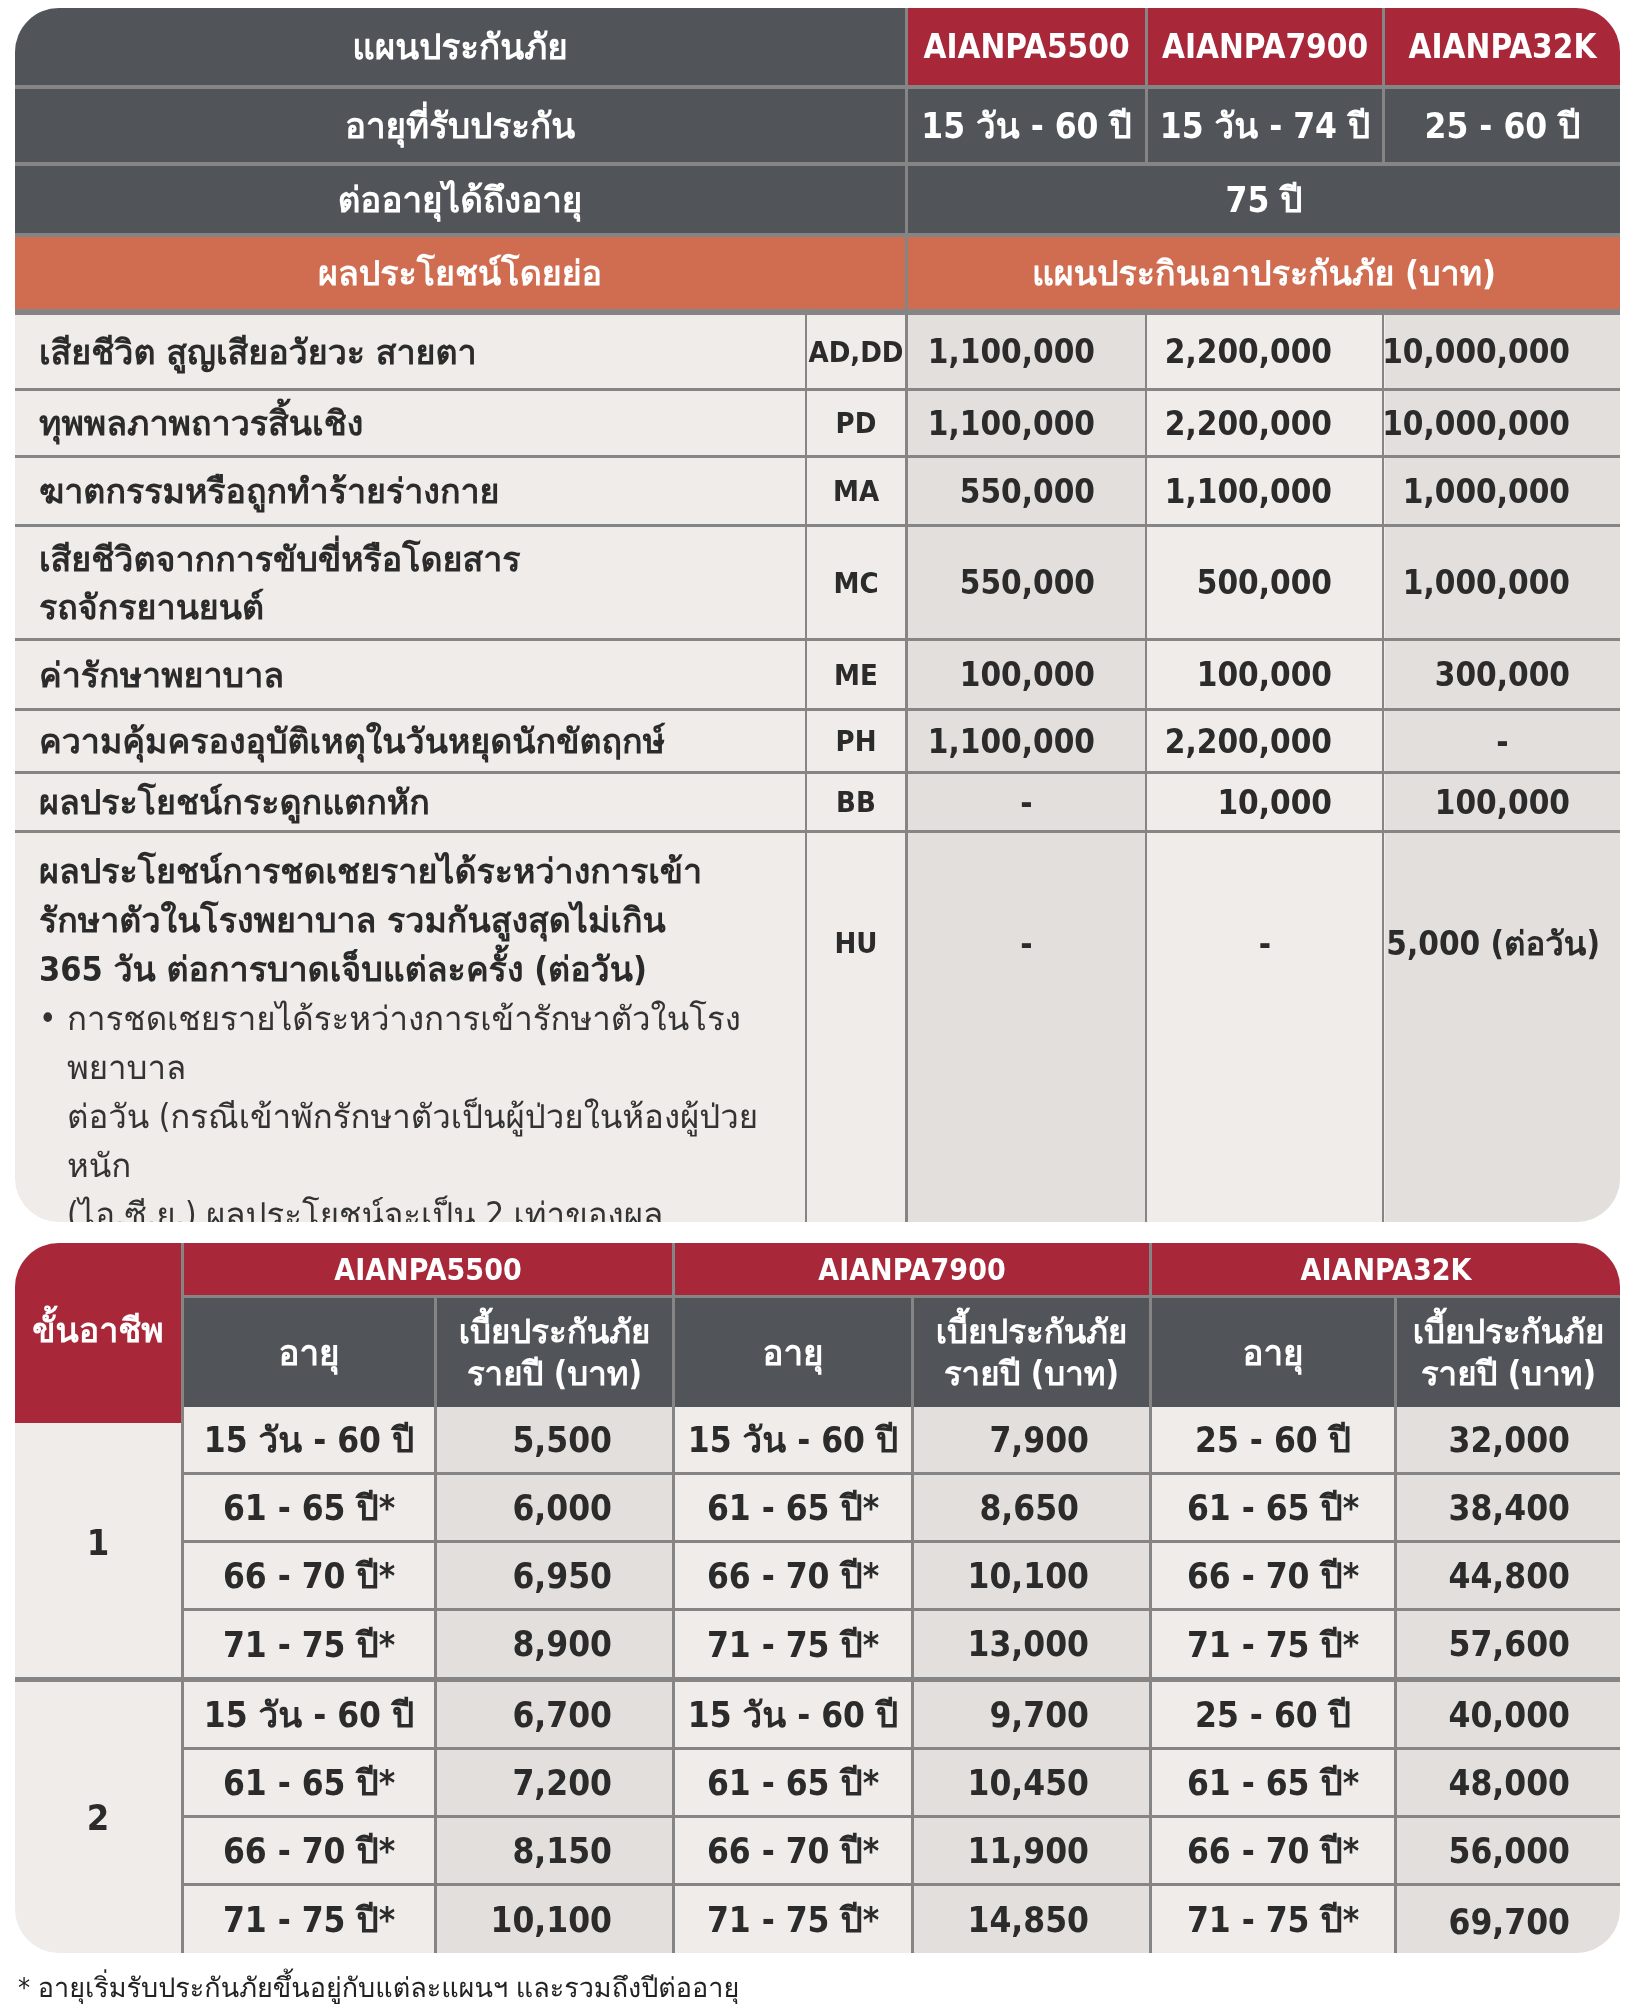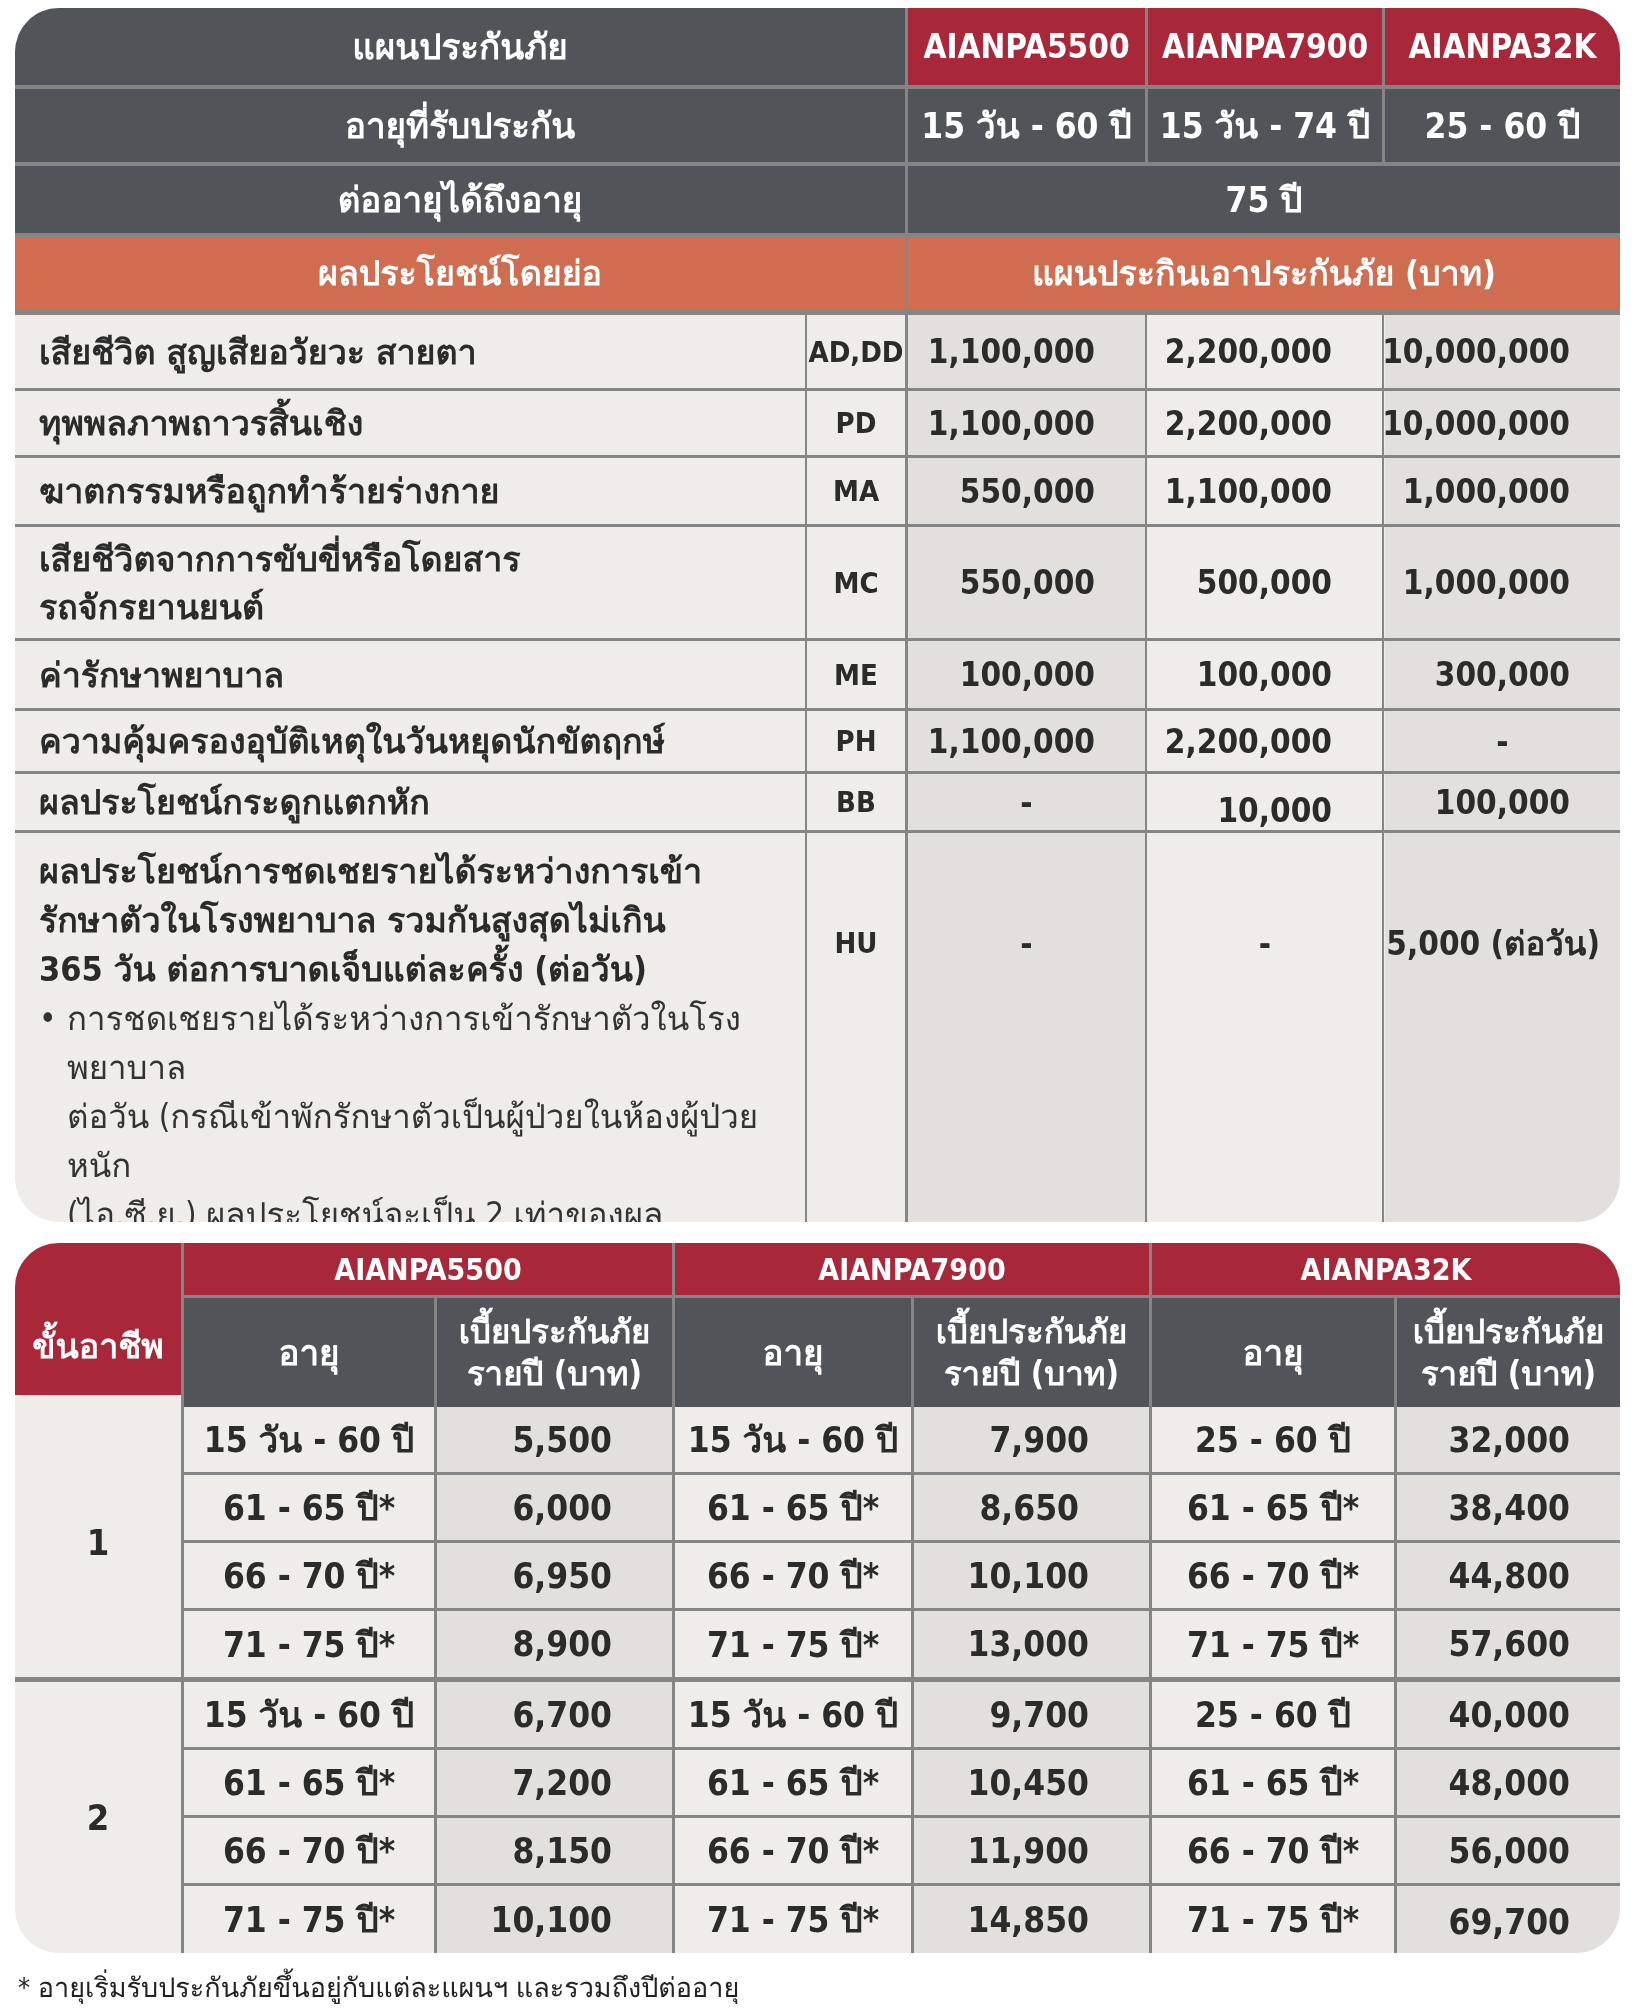--- a/index.html
+++ b/index.html
@@ -199,21 +199,21 @@
 
   <div class="cell lbl" style="left:0;top:766px;width:790px;height:56px;">
       <span>ผลประโยชน์กระดูกแตกหัก</span>
     </div>
   <div class="cell code" style="left:792px;top:766px;width:98px;height:56px;">
       <span>BB</span>
     </div>
   <div class="cell val center" style="left:893px;top:766px;width:237px;height:56px;">
       <span>-</span>
     </div>
-  <div class="cell val" style="left:1133px;top:766px;width:234px;height:56px;align-items:flex-end;">
+  <div class="cell val" style="left:1133px;top:766px;width:234px;height:56px;">
       <span>10,000</span>
     </div>
   <div class="cell val" style="left:1370px;top:766px;width:235px;height:56px;">
       <span>100,000</span>
     </div>
   <div class="hsep" style="top:822px;width:1605px;height:3px;"></div>
 
   <div class="hu-label" style="position:absolute;left:0;top:825px;width:790px;height:389px;">
     <div class="hu-title">
       <div>ผลประโยชน์การชดเชยรายได้ระหว่างการเข้า</div>
@@ -239,21 +239,21 @@
   <div class="cell val center" style="left:1133px;top:825px;width:234px;height:220px;">
       <span>-</span>
     </div>
   <div class="cell val" style="left:1370px;top:825px;width:235px;height:220px;padding-right:20px;">
       <span>5,000 (ต่อวัน)</span>
     </div>
 </div>
 
 <div id="premium">
 
-  <div class="cell red" style="left:0;top:0;width:166px;height:152px;align-items:flex-start;padding-top:76px;font-size:34px;text-align:right;">
+  <div class="cell red" style="left:0;top:0;width:166px;height:180px;align-items:flex-start;padding-top:60px;font-size:34px;text-align:right;">
       <span>ขั้นอาชีพ</span>
     </div>
 
   <div class="cell red" style="left:169px;top:0;width:488px;height:52px;font-size:30px;">
       <span>AIANPA5500</span>
     </div>
   <div class="cell red" style="left:660px;top:0;width:474px;height:52px;font-size:30px;">
       <span>AIANPA7900</span>
     </div>
   <div class="cell red" style="left:1137px;top:0;width:468px;height:52px;font-size:30px;">

